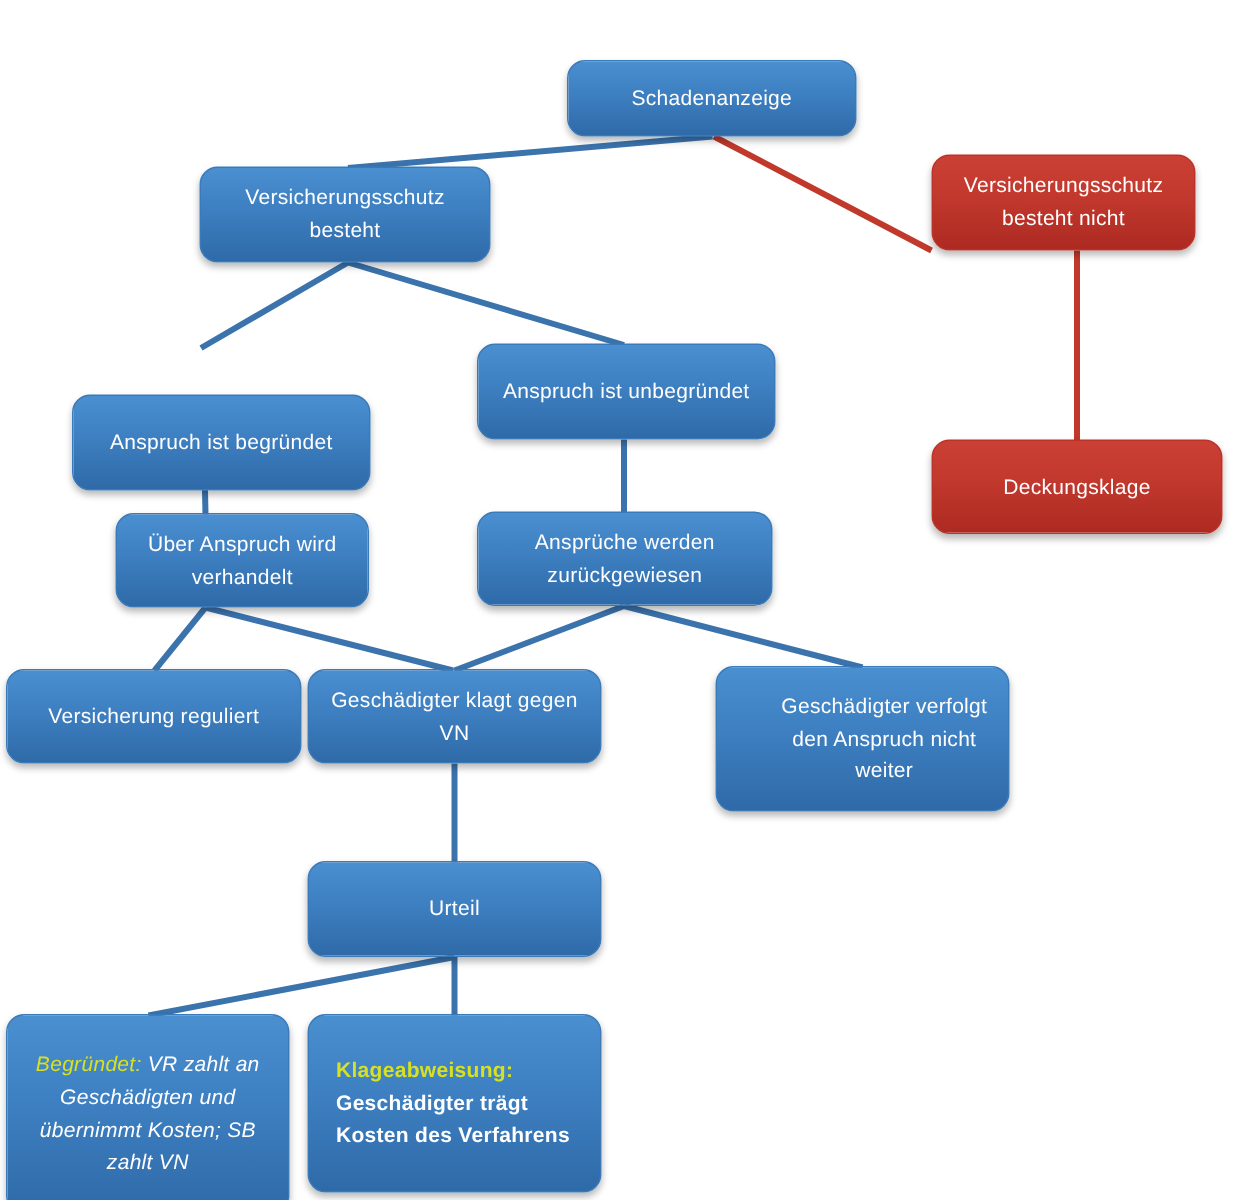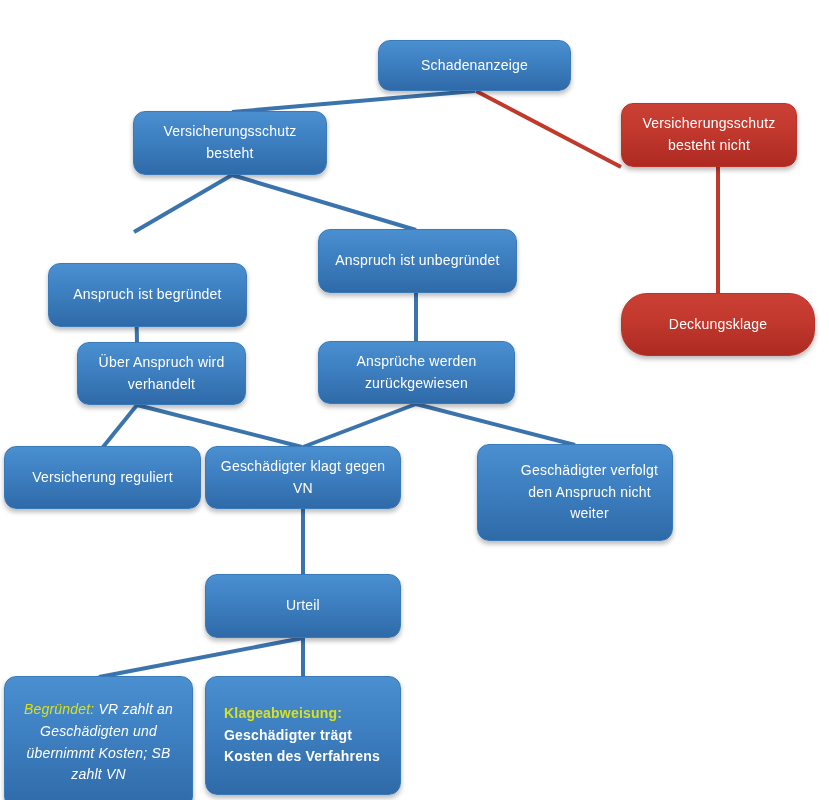--- a/index.html
+++ b/index.html
@@ -127,21 +127,21 @@
   </div>
 
   <div class="node blue" style="left:48px; top:231px; width:199px; height:64px;margin-top:32px;">
     <span class="txt">Anspruch ist begründet</span>
   </div>
 
   <div class="node blue" style="left:318px; top:229px; width:199px; height:64px;">
     <span class="txt">Anspruch ist unbegründet</span>
   </div>
 
-  <div class="node red" style="left:621px; top:293px; width:194px; height:63px;border-radius:26px;">
+  <div class="node red" style="left:621px; top:293px; width:194px; height:63px;">
     <span class="txt">Deckungsklage</span>
   </div>
 
   <div class="node blue" style="left:41px; top:342px; width:169px; height:63px;margin-left:36px;">
     <span class="txt">Über Anspruch wird verhandelt</span>
   </div>
 
   <div class="node blue" style="left:318px; top:341px; width:197px; height:63px;">
     <span class="txt">Ansprüche werden zurückgewiesen</span>
   </div>

